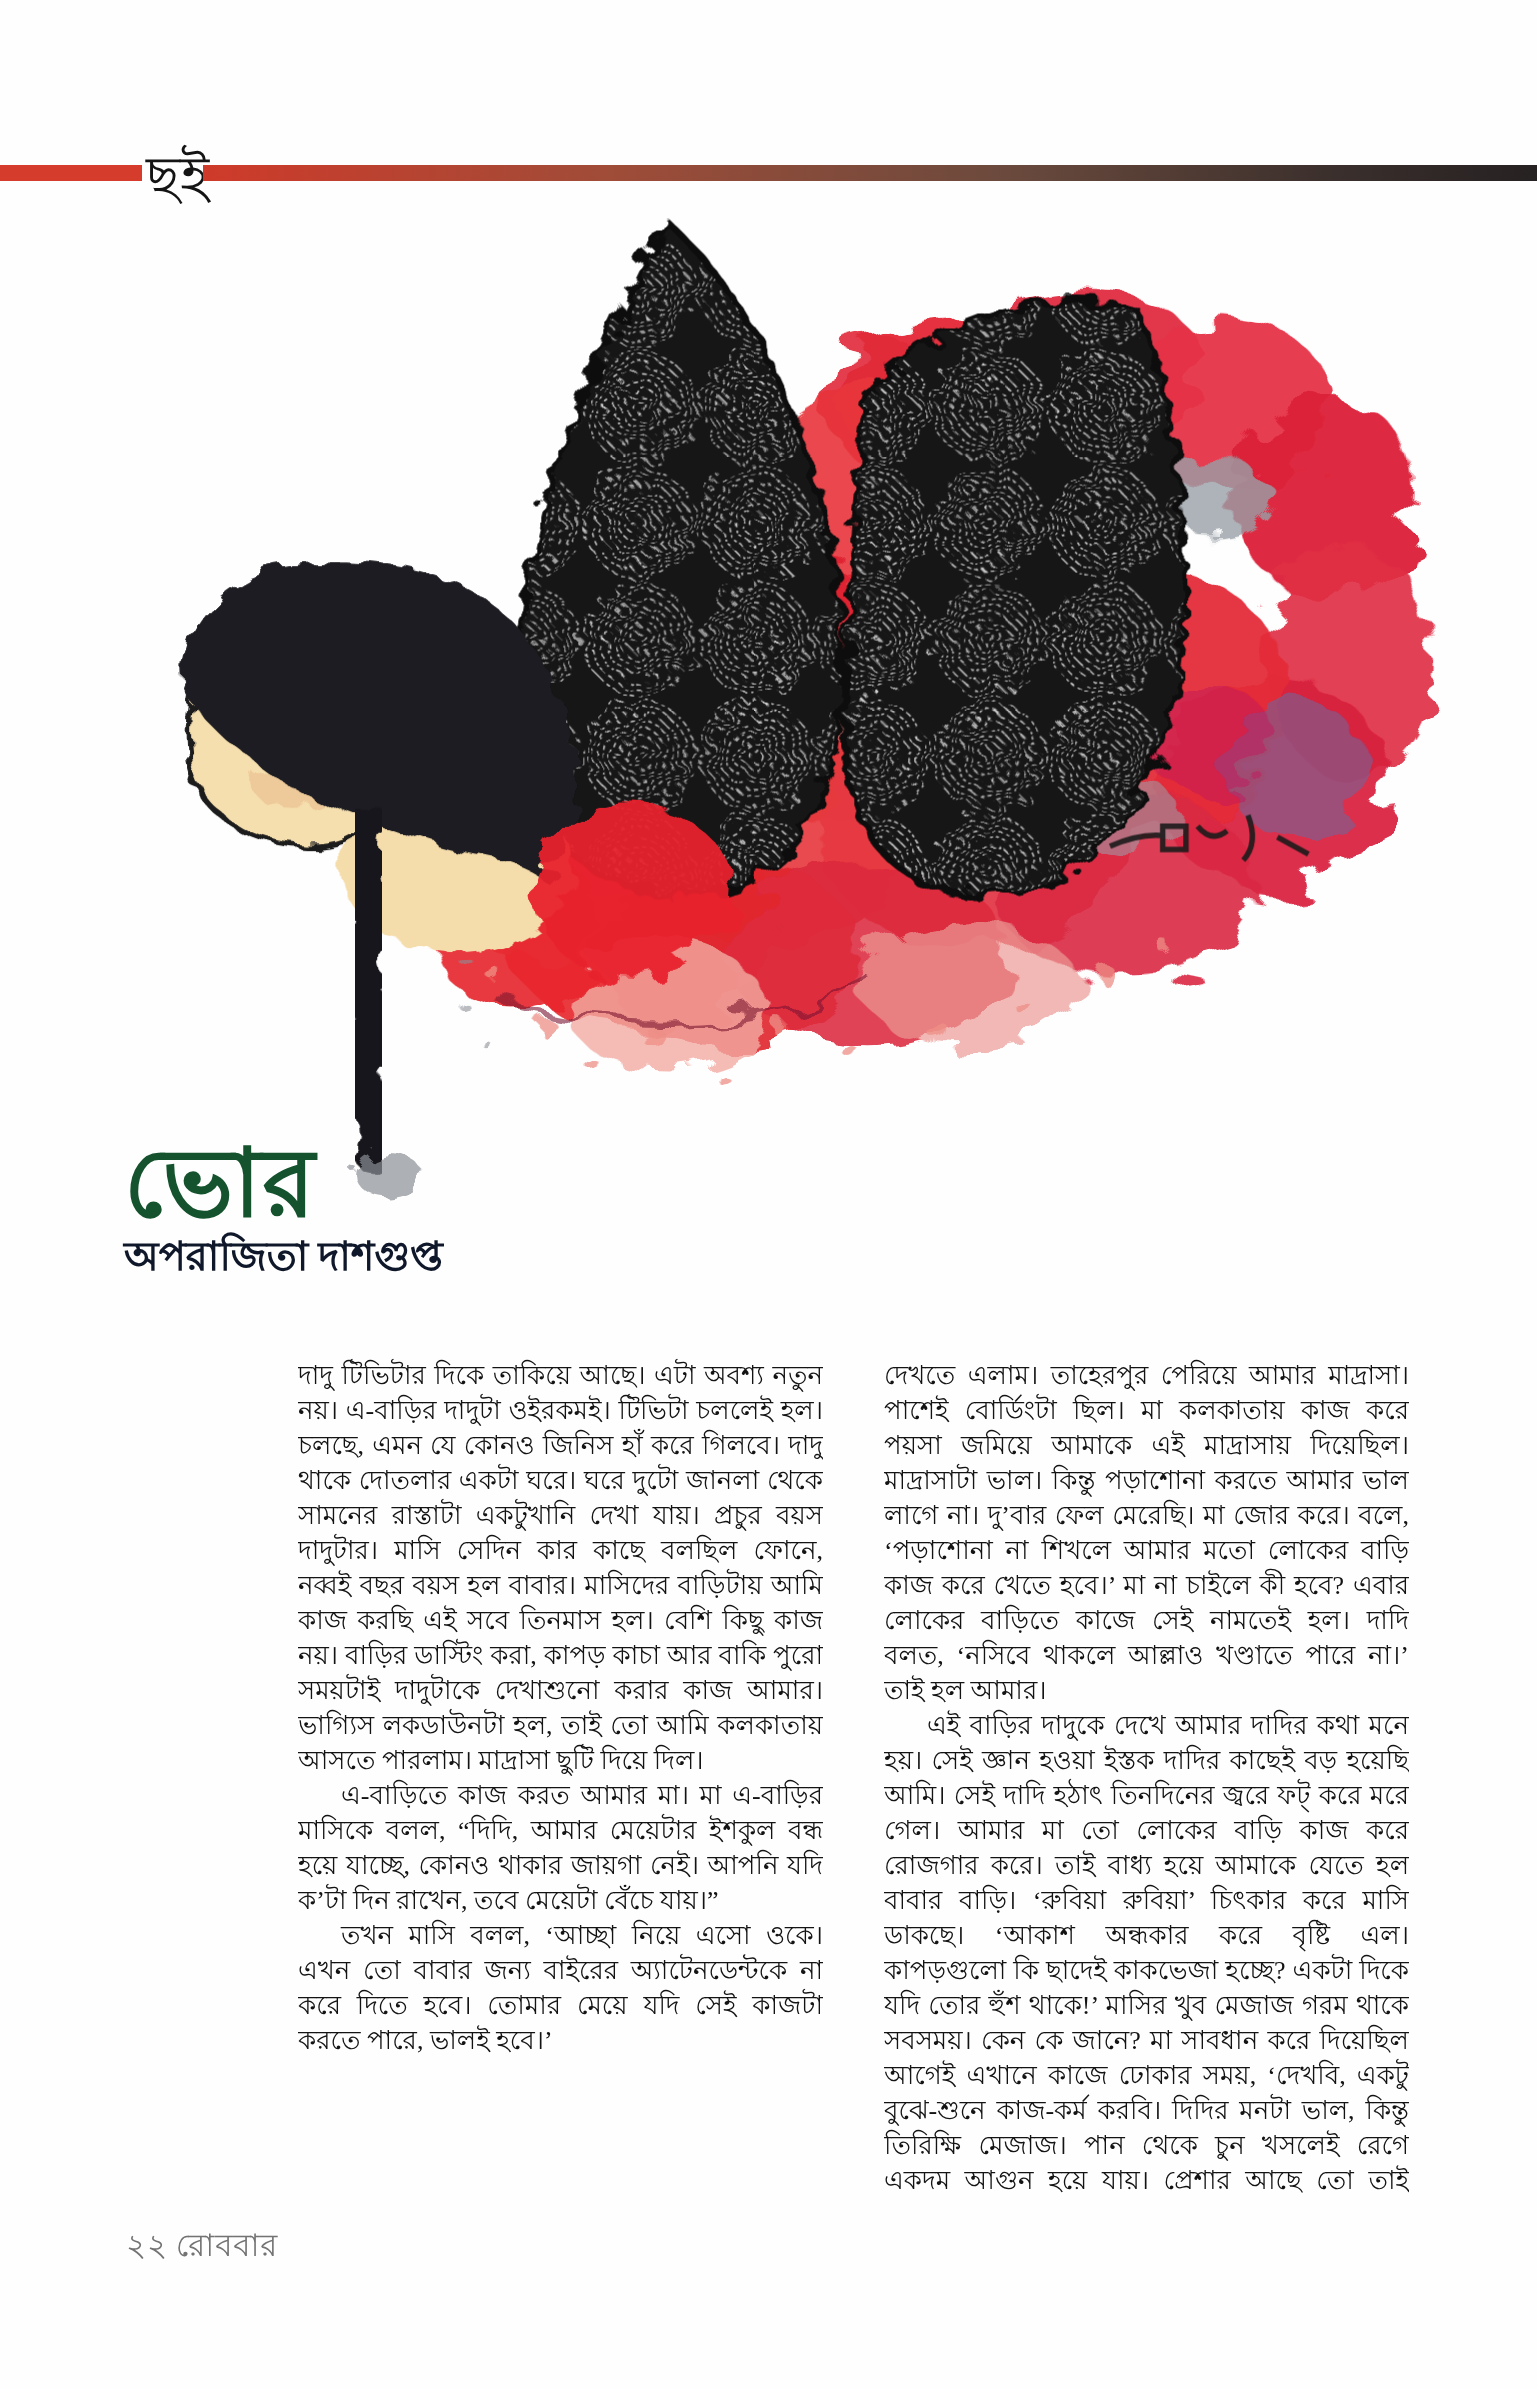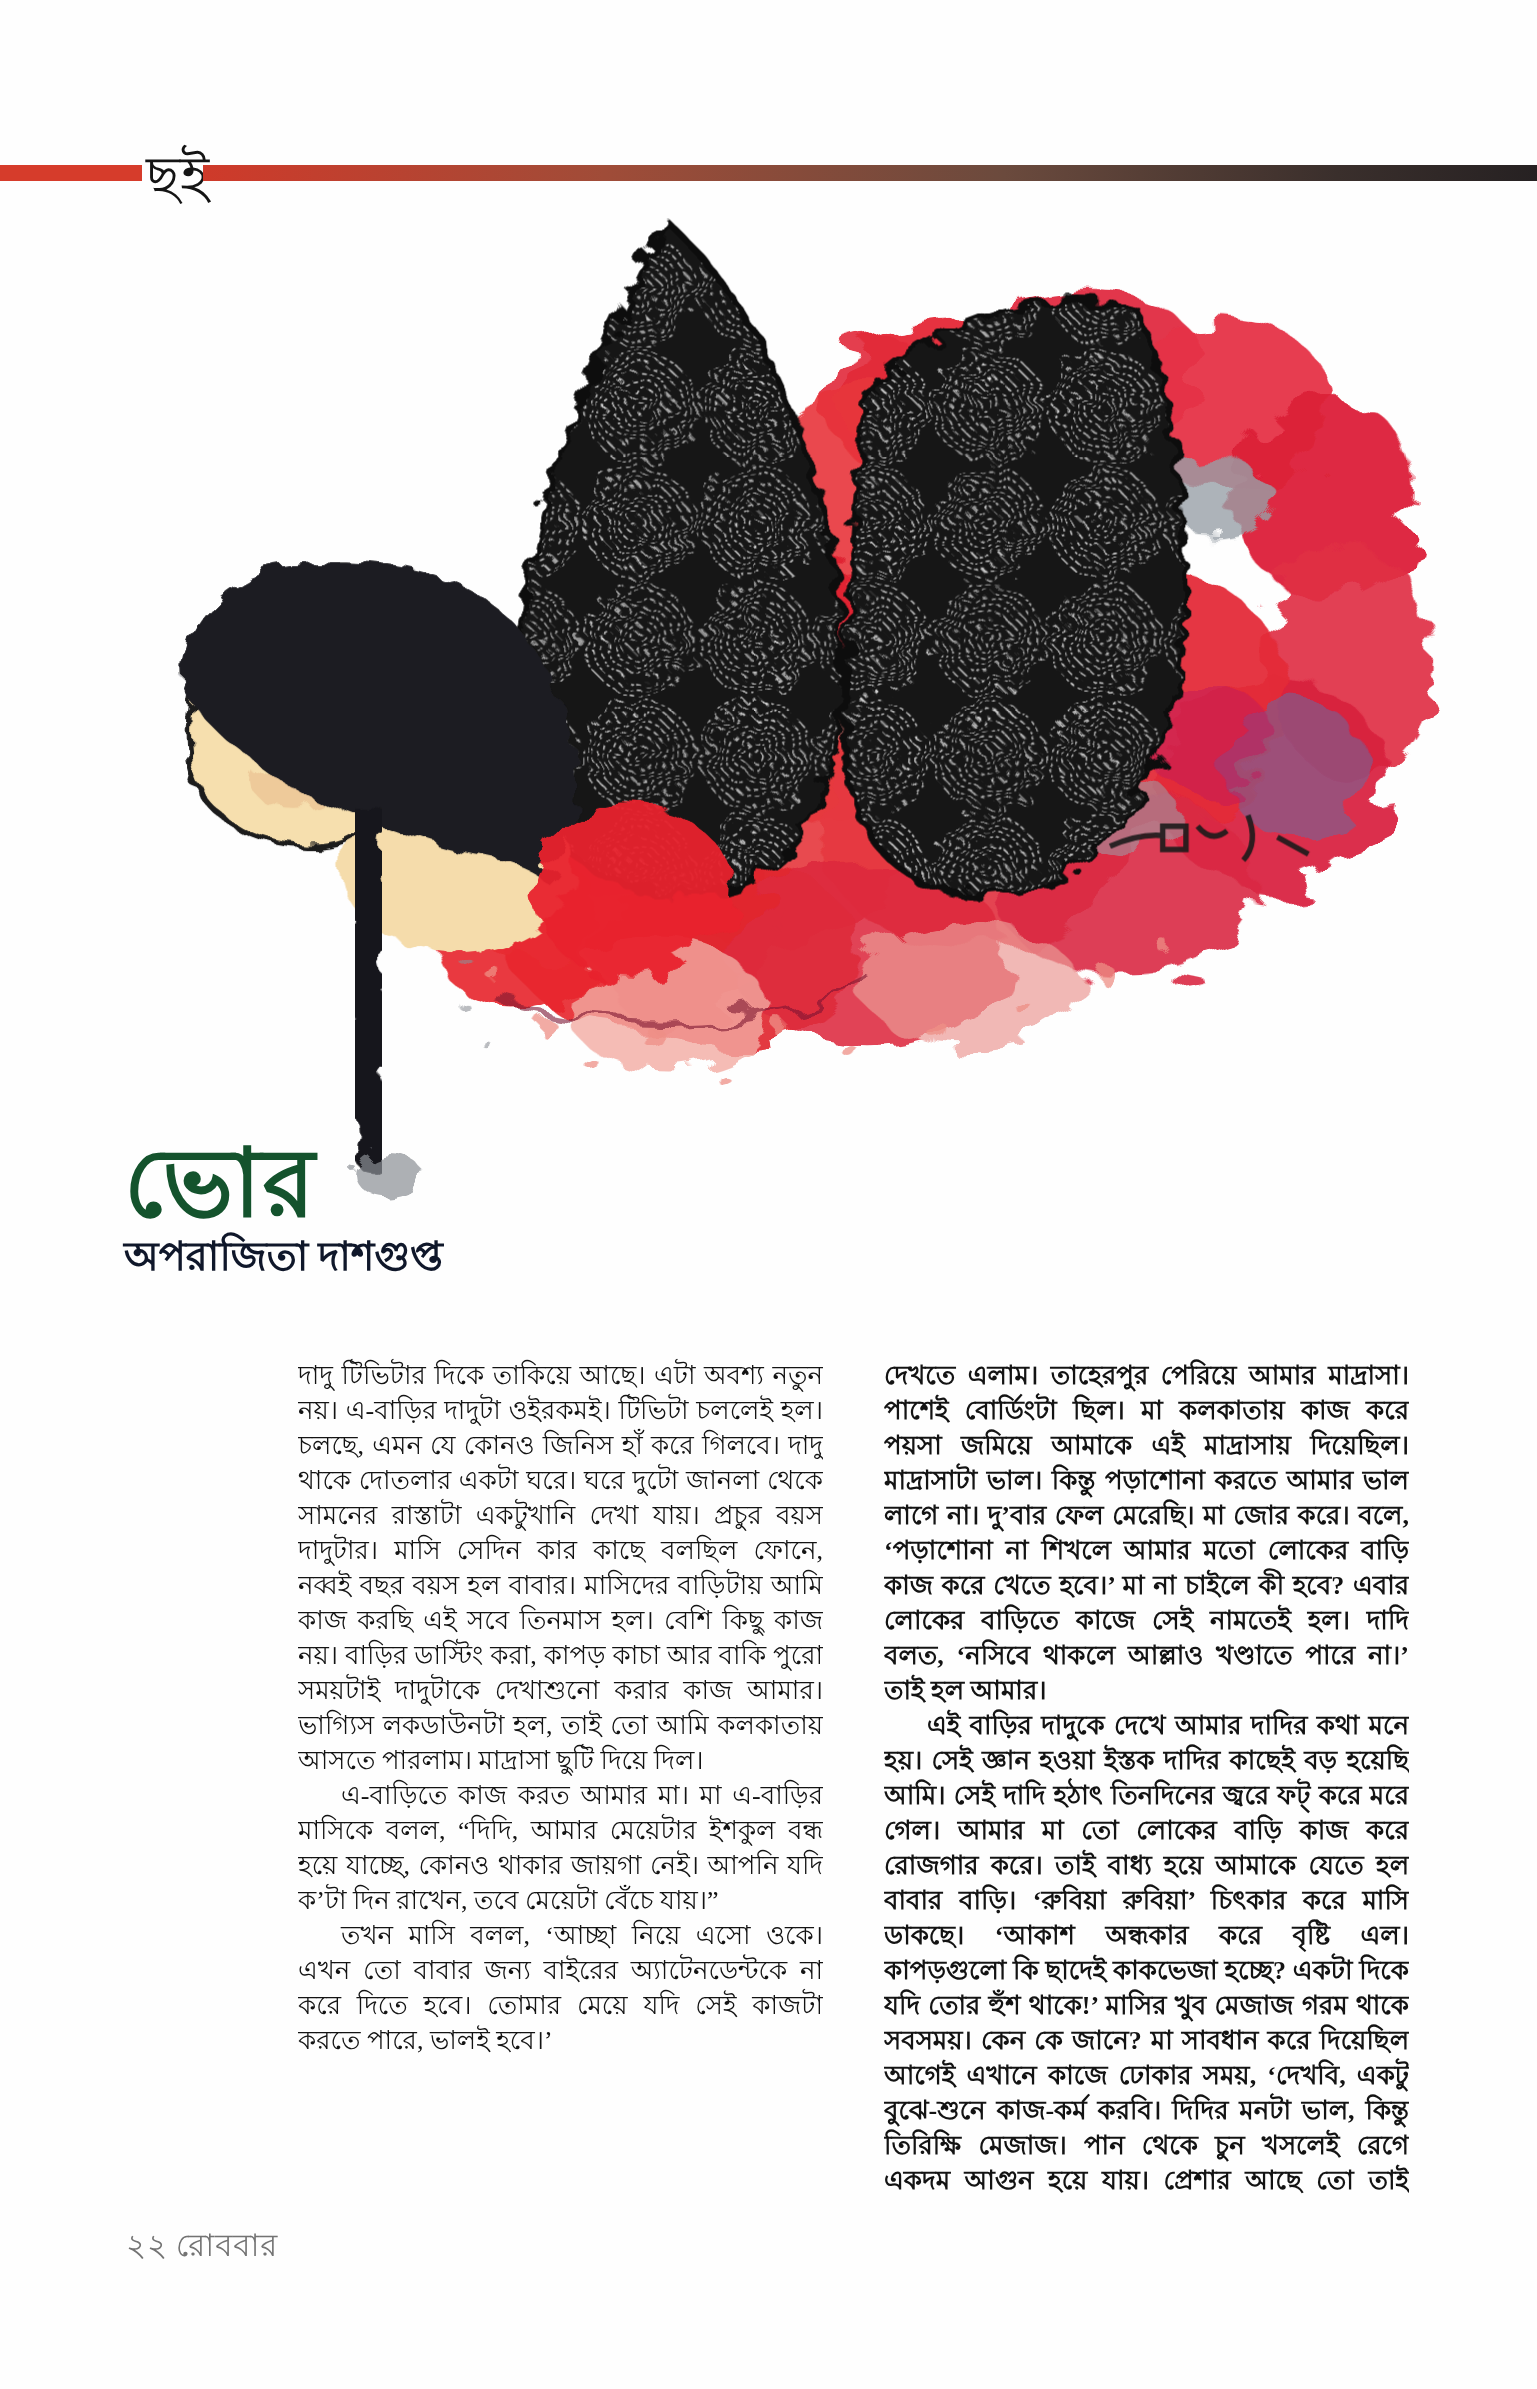--- a/index.html
+++ b/index.html
@@ -18,21 +18,21 @@
 
   
   .title{position:absolute;left:124px;top:1071px;font-size:95px;line-height:1.05;font-weight:700;
          color:#14532d;letter-spacing:1.6px;}
   .author{position:absolute;left:124px;top:1200px;font-size:40px;line-height:1.2;color:#0f172a;}
 
   
   .col{position:absolute;top:1350px;width:525px;height:841px;overflow:hidden;
        font-size:26px;line-height:35px;text-align:justify;color:#131313;margin-top:8px;}
   .col-left{left:298px;}
-  .col-right{left:884px;font-weight:bold;}
+  .col-right{left:884px;}
   .col p{margin:0;}
   .col p.indent{text-indent:43px;}
 
   
   .folio{position:absolute;left:126px;top:2221px;font-size:31px;color:#737373;letter-spacing:0.8px;}
   .folio span{margin-right:7.8px;}
 </style>
 </head>
 <body>
 

